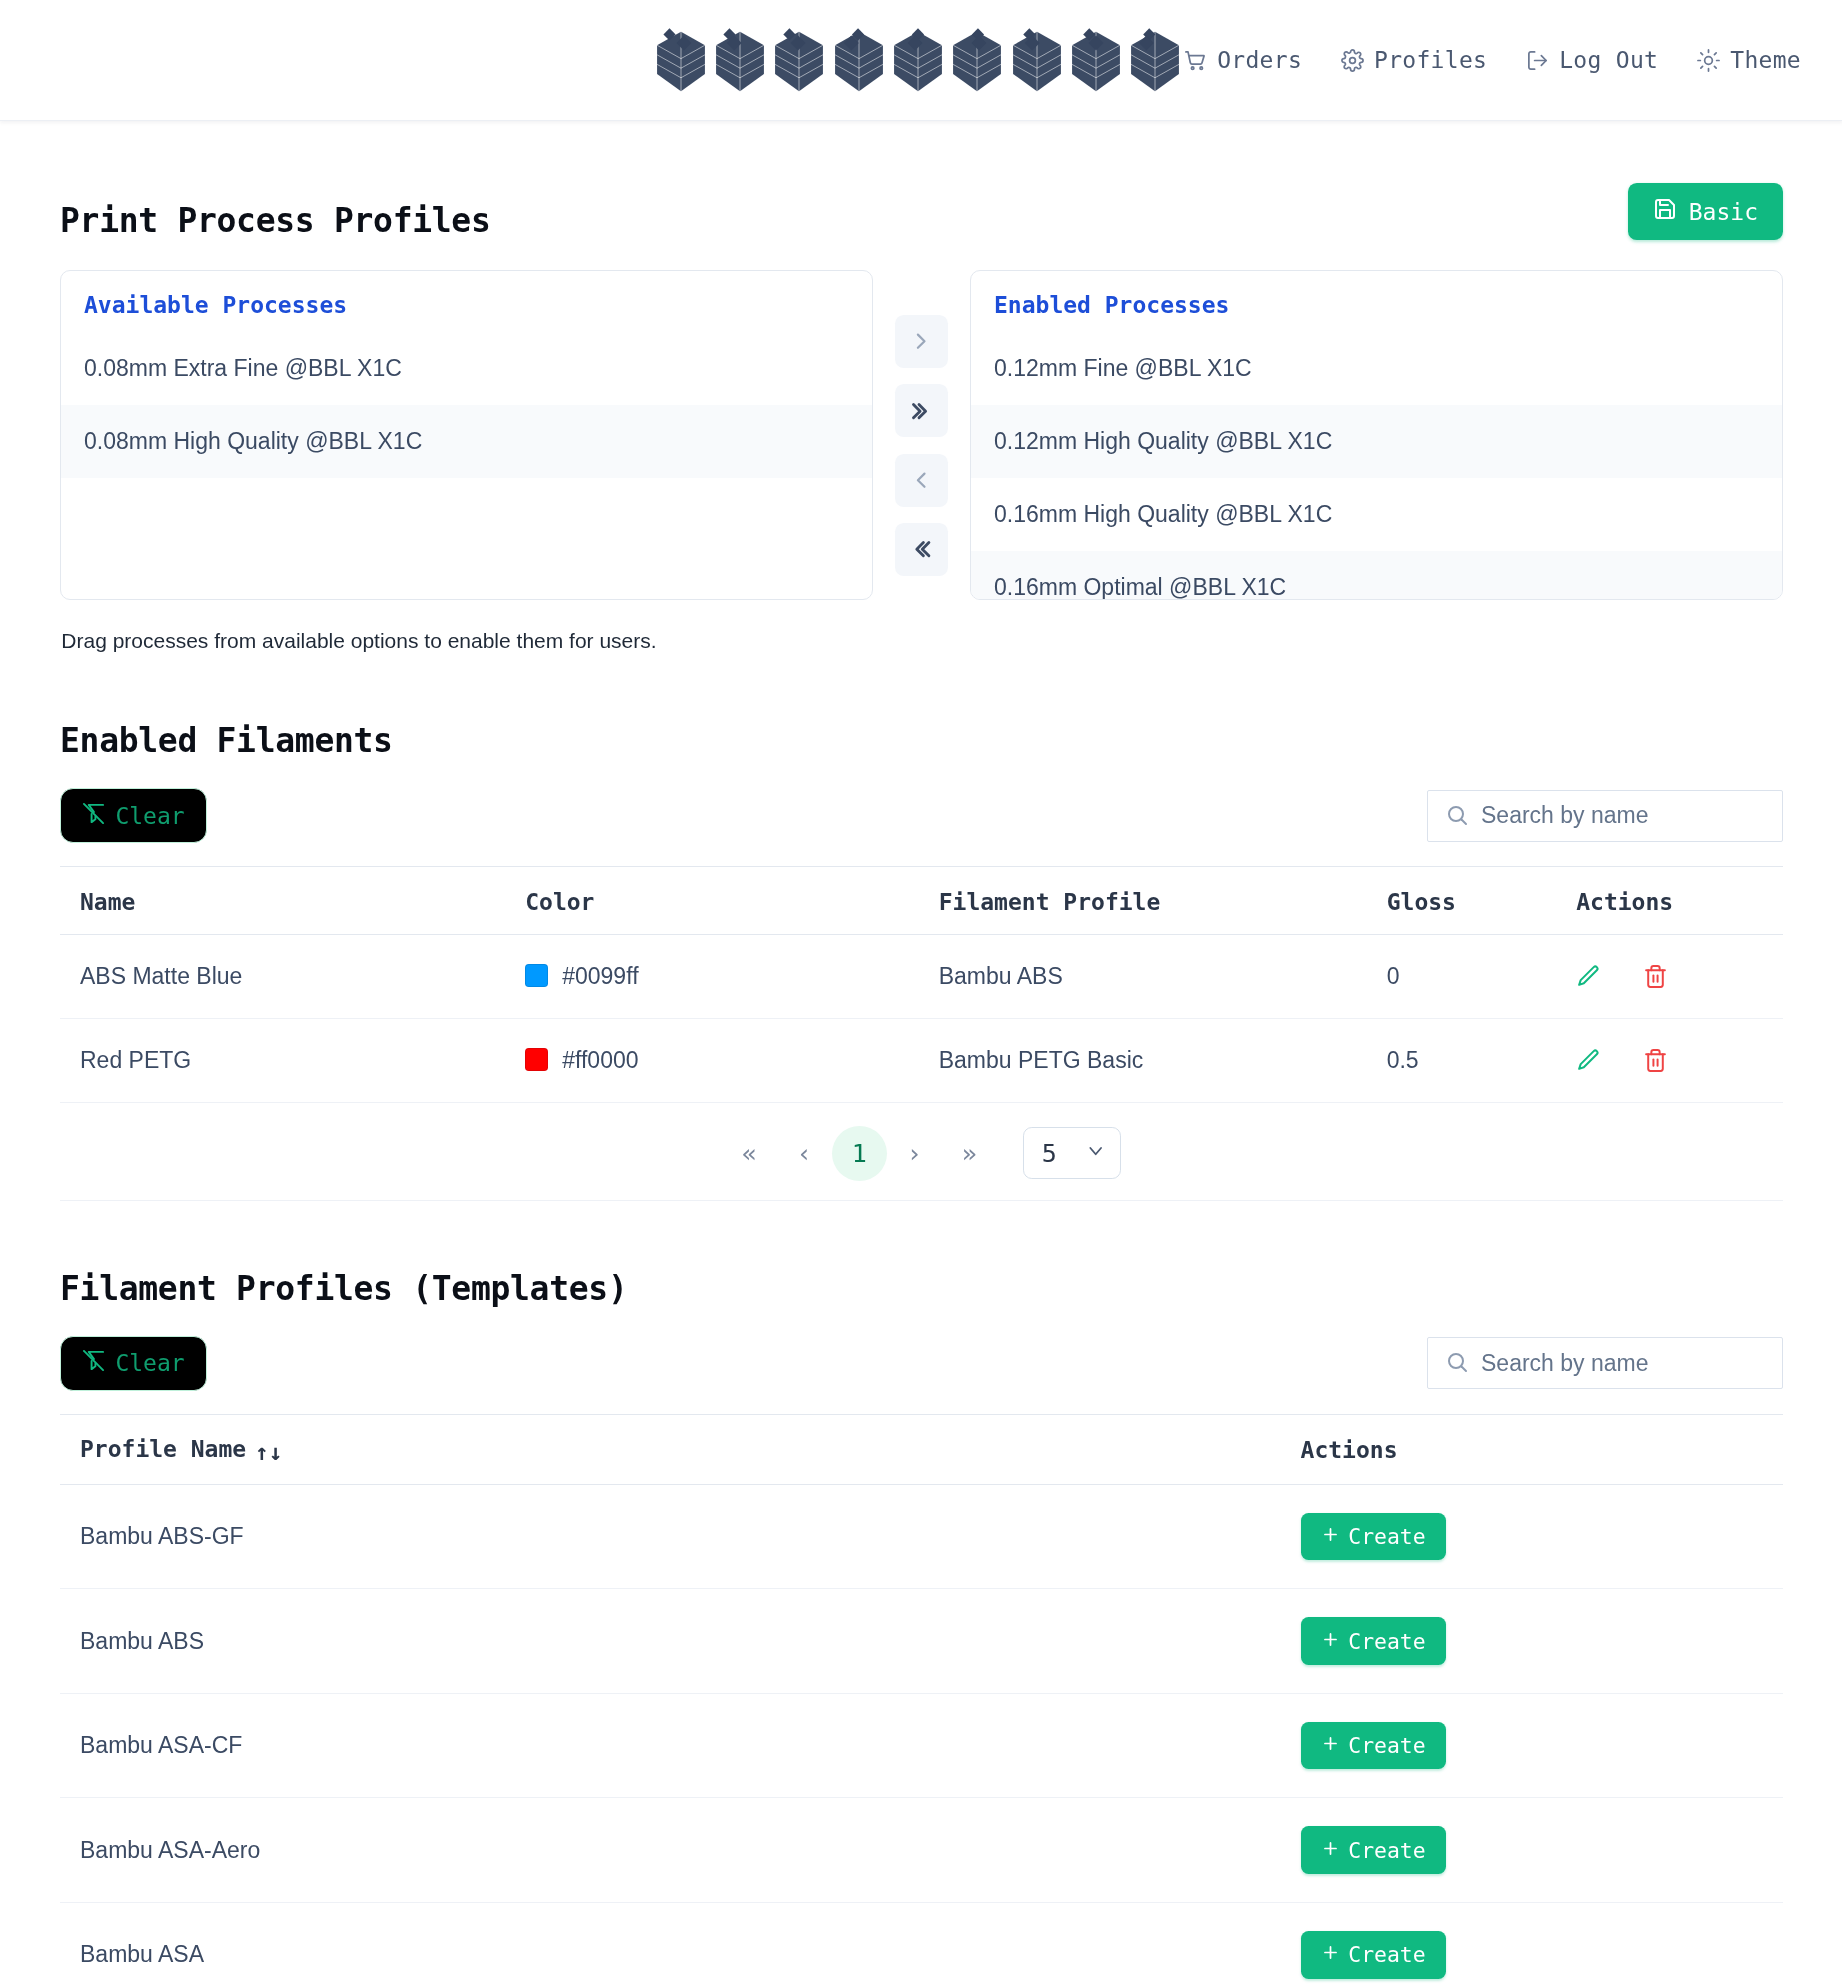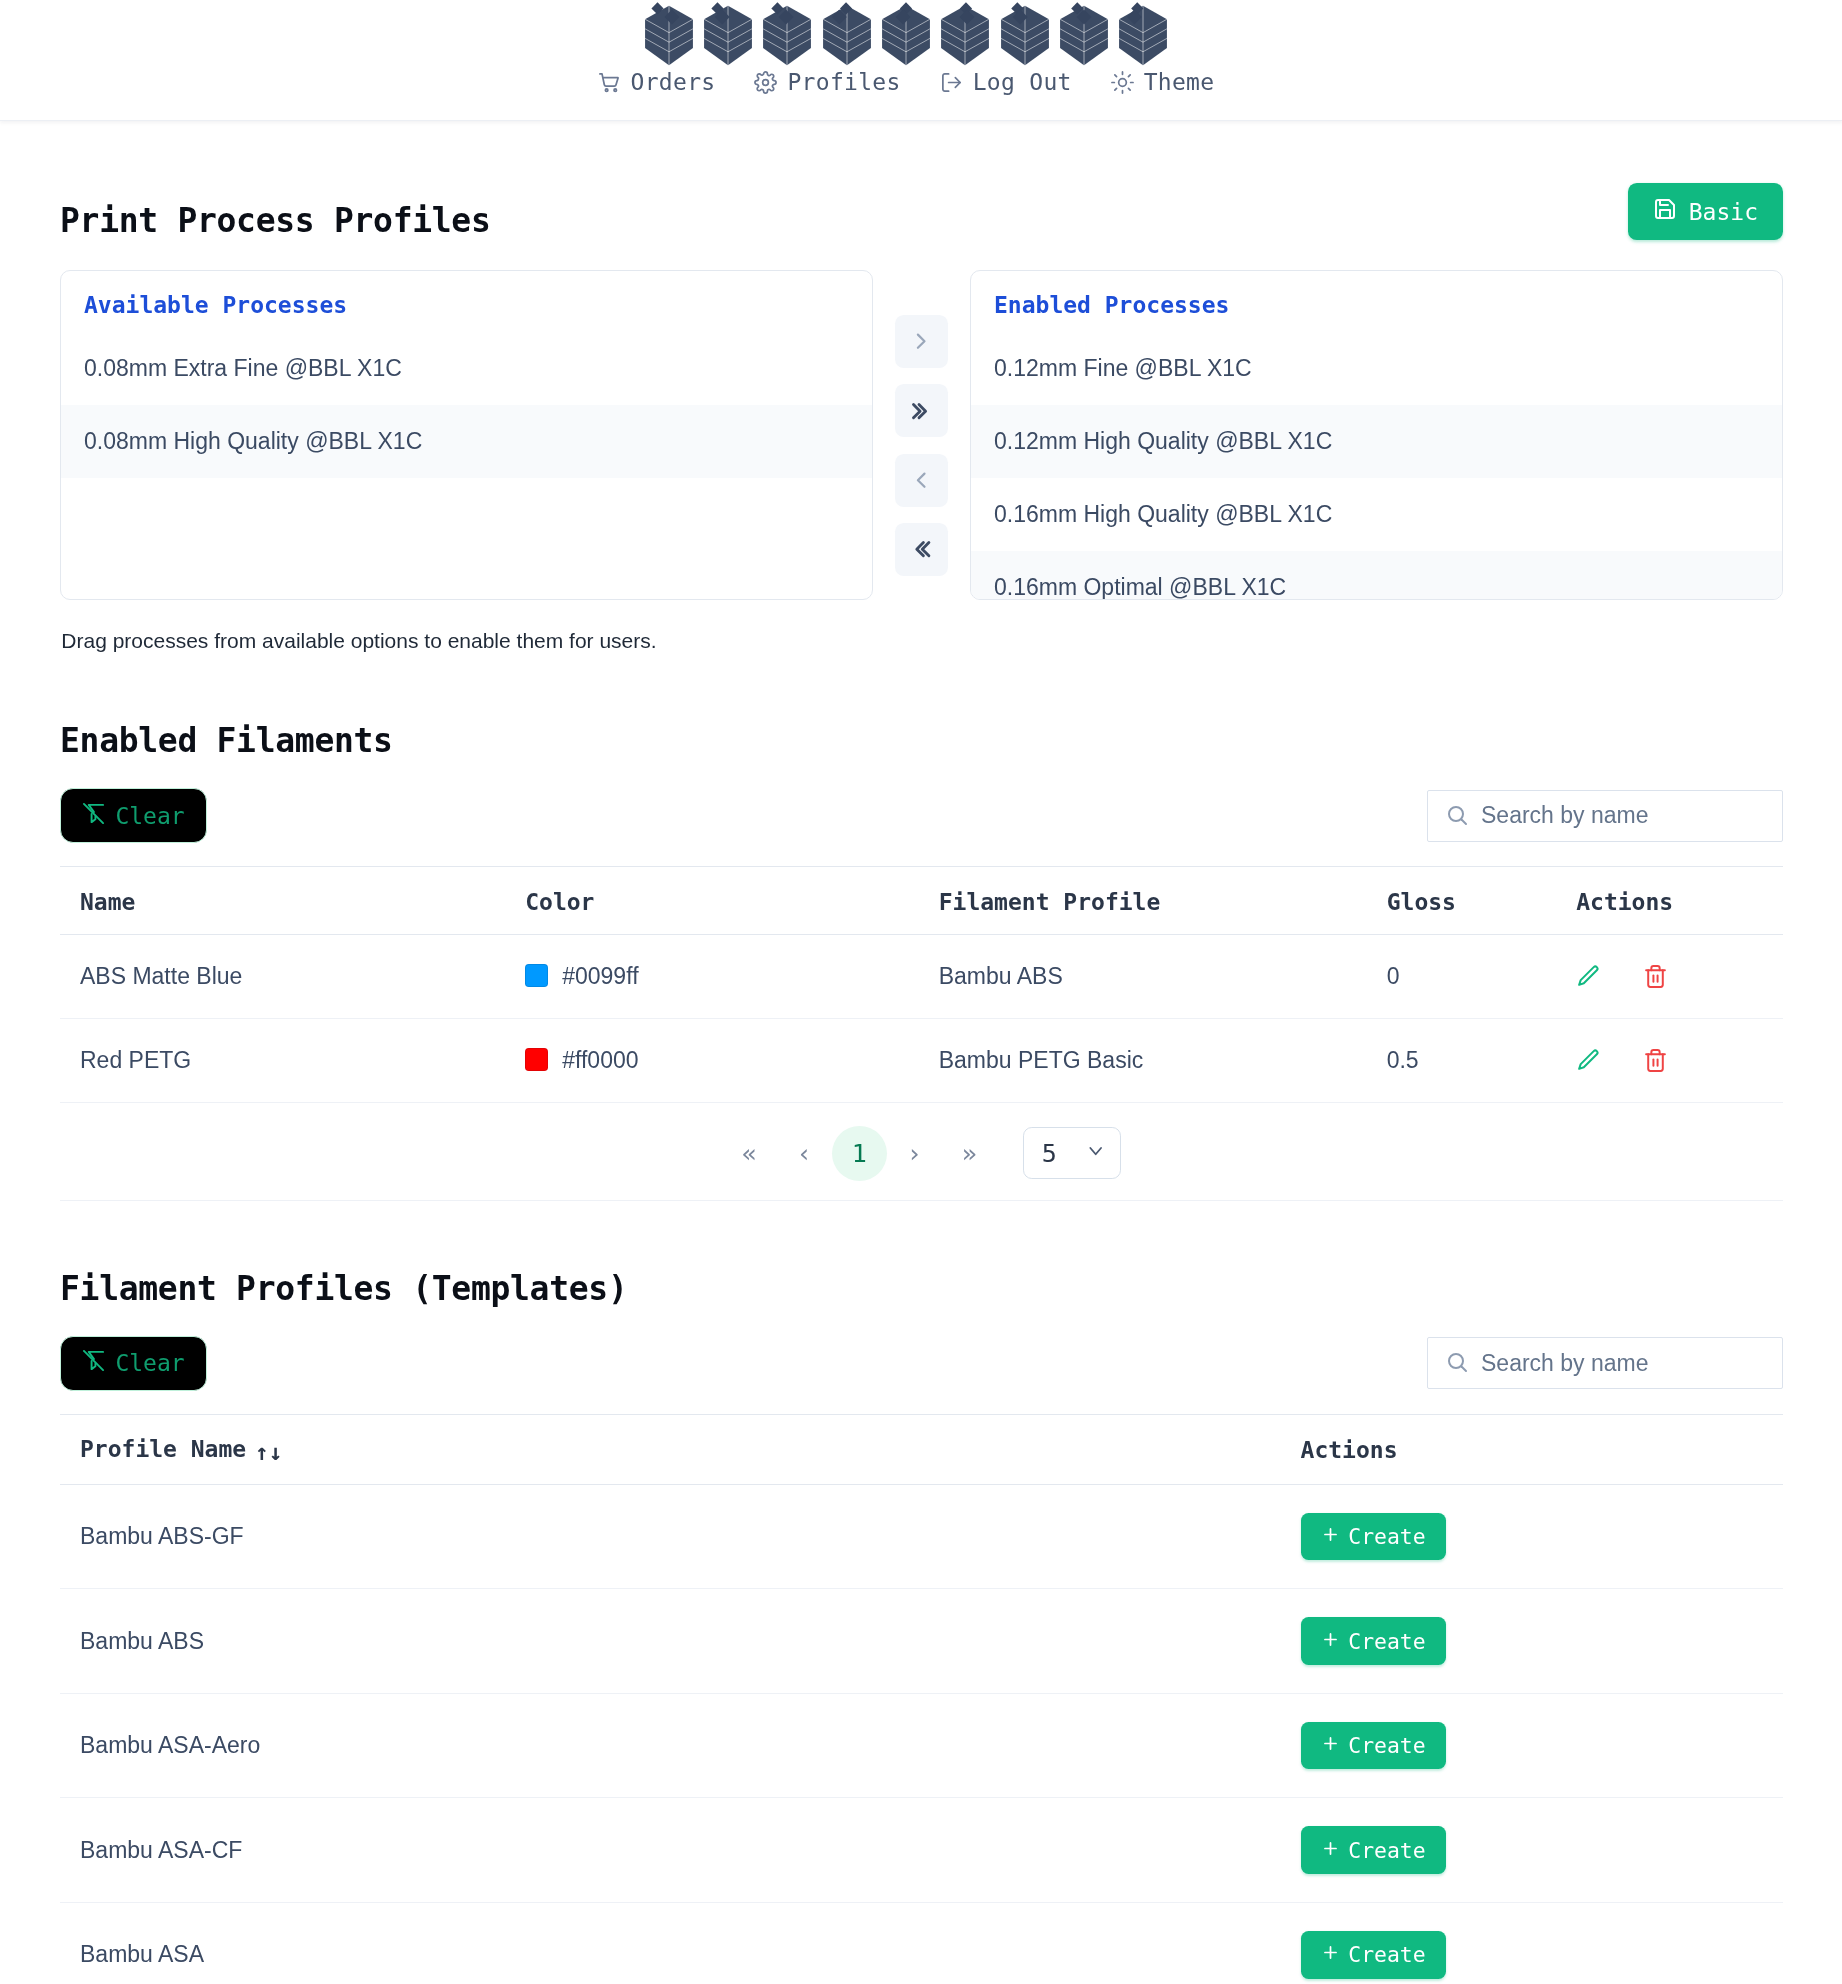--- a/index.html
+++ b/index.html
@@ -24,26 +24,25 @@
     font-family:"Liberation Sans", sans-serif;
     color:var(--ink);
     -webkit-font-smoothing:antialiased;
   }
 
   
   .topbar{
     height:121px;
     display:flex;
     align-items:center;
-    justify-content:flex-start;
-    padding:0 84px 0 53px;
+    justify-content:flex-end;
+    padding:0 42px 0 53px;
     background:#fff;
     border-bottom:1.3px solid #eceff4;
     box-shadow:0 1.9px 3.8px rgba(15,23,42,.05);
-    flex-direction:column;
   }
   .logo{display:flex;align-items:flex-end;gap:1.3px;height:69px;}
   .cube{
     width:58px;height:67px;position:relative;flex:0 0 auto;
   }
   .cube svg{display:block;width:58px;height:67px;}
   .nav{display:flex;align-items:center;gap:39px;}
   .nav-item{
     display:flex;align-items:center;gap:10px;
     color:#4a5870;
@@ -641,31 +640,31 @@
           <td class="pad-l">Bambu ABS</td>
           <td><button class="btn-create">
               <span><svg width="19" height="19" viewBox="0 0 24 24" fill="none" stroke="#fff" stroke-width="2.2" stroke-linecap="round">
                   <line x1="12" y1="5" x2="12" y2="19"></line>
                   <line x1="5" y1="12" x2="19" y2="12"></line>
                 </svg></span>
               <span>Create</span>
             </button></td>
         </tr>
         <tr>
-          <td class="pad-l">Bambu ASA-Aero</td>
+          <td class="pad-l">Bambu ASA-CF</td>
           <td><button class="btn-create">
               <span><svg width="19" height="19" viewBox="0 0 24 24" fill="none" stroke="#fff" stroke-width="2.2" stroke-linecap="round">
                   <line x1="12" y1="5" x2="12" y2="19"></line>
                   <line x1="5" y1="12" x2="19" y2="12"></line>
                 </svg></span>
               <span>Create</span>
             </button></td>
         </tr>
         <tr>
-          <td class="pad-l">Bambu ASA-CF</td>
+          <td class="pad-l">Bambu ASA-Aero</td>
           <td><button class="btn-create">
               <span><svg width="19" height="19" viewBox="0 0 24 24" fill="none" stroke="#fff" stroke-width="2.2" stroke-linecap="round">
                   <line x1="12" y1="5" x2="12" y2="19"></line>
                   <line x1="5" y1="12" x2="19" y2="12"></line>
                 </svg></span>
               <span>Create</span>
             </button></td>
         </tr>
         <tr>
           <td class="pad-l">Bambu ASA</td>

